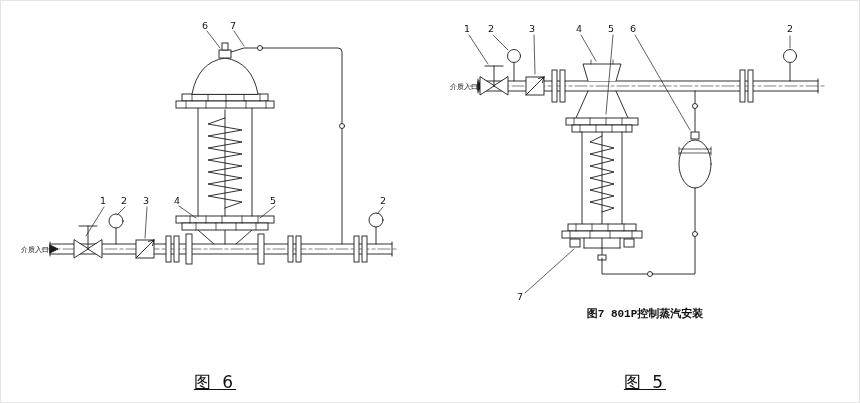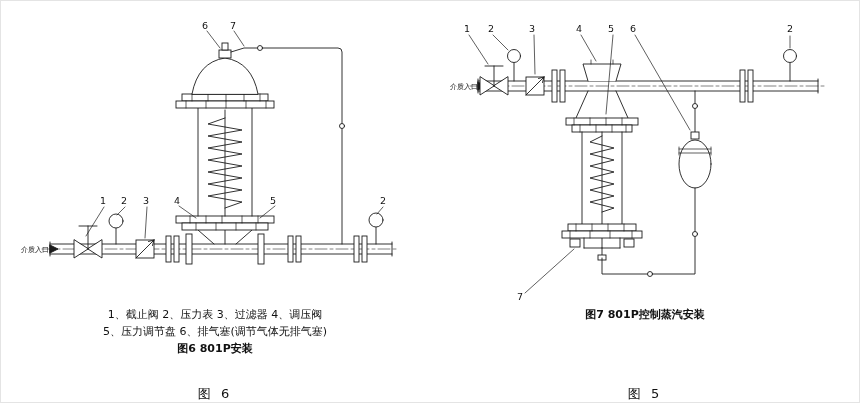--- a/index.html
+++ b/index.html
@@ -16,22 +16,22 @@
   .figure {
     width:50%; height:100%;
     display:flex; flex-direction:column; align-items:center;
     padding-top:6px;
   }
   .diagram { display:block; }
   .diagram text { font-family:"DejaVu Sans","Liberation Sans",sans-serif; }
   .legend { text-align:center; line-height:1.55; margin-top:0; }
   .legend p { margin:0; font-size:11px; white-space:nowrap; }
   .figure--right .legend p.items { font-size:10.5px; }
-  .subcaption { font-size:10.5px; font-weight:700; margin-top:3px; }
-  .fig-label { margin-top:auto; font-size:13px; letter-spacing:3px; }
+  .subcaption { font-size:10.5px; font-weight:700; margin-top:3px;font-family:Liberation Mono, monospace; }
+  .fig-label { margin-top:auto; margin-bottom:9px; font-size:17px; letter-spacing:3px;text-decoration:underline; }
 </style>
 </head>
 <body>
 
 <div class="page">
 
   <div class="figure figure--left">
     <svg class="diagram" viewBox="0 0 390 300" width="390" height="300" xmlns="http://www.w3.org/2000/svg">
       <g stroke="#1b1b1b" stroke-width="0.9" fill="none" stroke-linecap="round">
 
@@ -116,25 +116,20 @@
         <text x="83" y="198">1</text>
         <text x="104" y="198">2</text>
         <text x="126" y="198">3</text>
         <text x="157" y="198">4</text>
         <text x="253" y="198">5</text>
         <text x="363" y="198">2</text>
       </g>
       <text x="1" y="246" font-size="7" fill="#111">介质入口</text>
     </svg>
 
-    <div class="legend">
-      <p class="items">1、截止阀 2、压力表 3、过滤器 4、调压阀</p>
-      <p class="items">5、压力调节盘  6、排气塞(调节气体无排气塞)</p>
-      <p class="subcaption">图6 801P安装</p>
-    </div>
     <div class="fig-label">图 6</div>
   </div>
 
   <div class="figure figure--right">
     <svg class="diagram" viewBox="0 0 390 300" width="390" height="300" xmlns="http://www.w3.org/2000/svg">
       <g stroke="#1b1b1b" stroke-width="0.9" fill="none" stroke-linecap="round">
 
         <g>
           <path d="M28,75 H368 M28,85 H368 M28,73 V87 M368,73 V87"></path>
           <path d="M20,80 H374" stroke-width="0.55" stroke-dasharray="12 3 3 3"></path>

